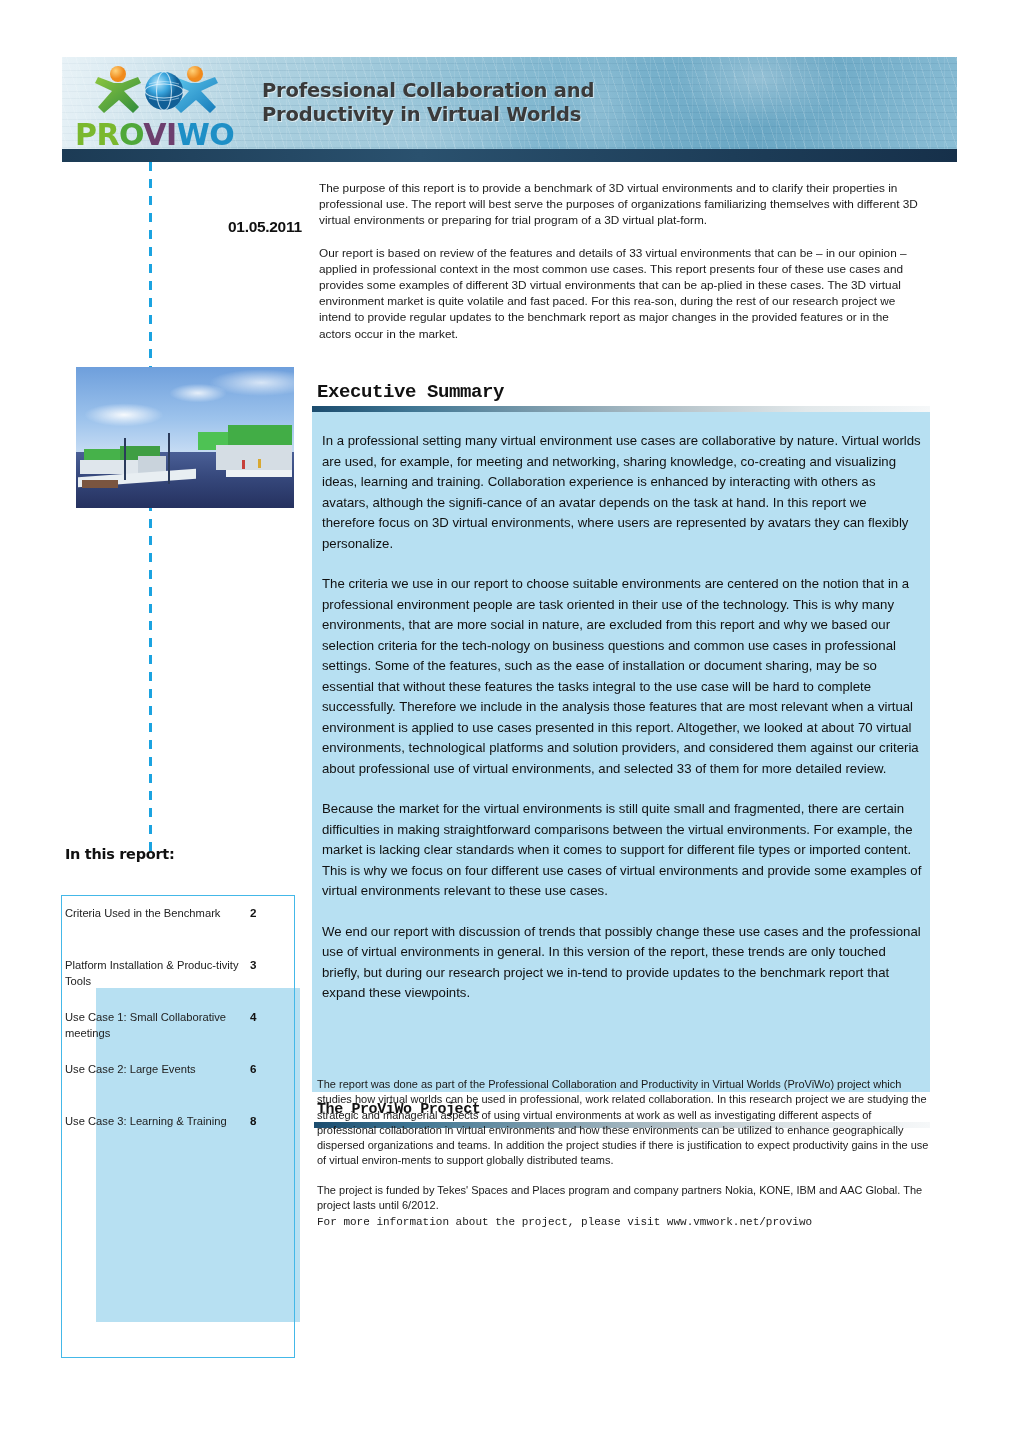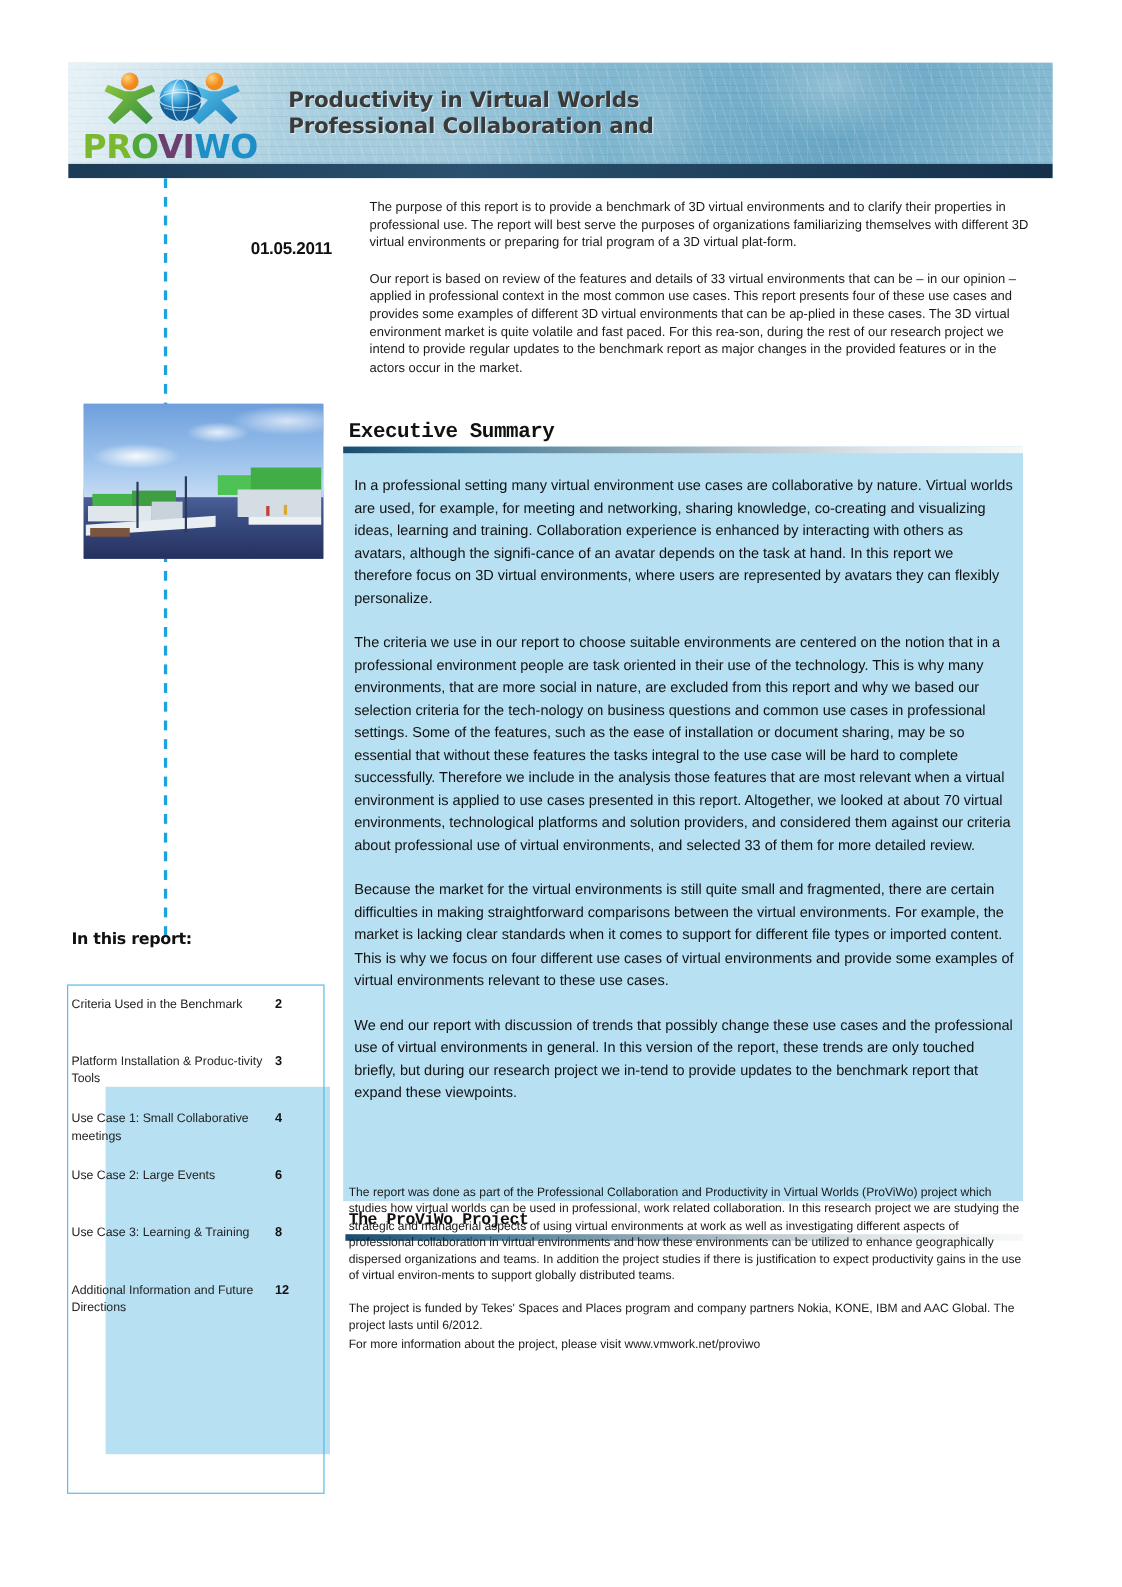--- a/index.html
+++ b/index.html
@@ -121,21 +121,20 @@
     letter-spacing: -0.3px;
   }
   .intro-text {
     position: absolute;
     left: 319px;
     top: 180px;
     width: 600px;
     font-size: 11.8px;
     line-height: 16.2px;
     color: #1a1a1a;
-    margin-left: 17px;
   }
   .intro-text p + p { margin-top: 16px; }
 
   
   .world-image {
     position: absolute;
     left: 76px;
     top: 367px;
     width: 218px;
     height: 141px;
@@ -333,22 +332,22 @@
       <circle cx="72" cy="28" r="19" fill="url(#gGlobe)"></circle>
       <ellipse cx="72" cy="28" rx="19" ry="7" fill="none" stroke="#e6f6ff" stroke-width="1.1" opacity="0.75"></ellipse>
       <ellipse cx="72" cy="28" rx="7.5" ry="19" fill="none" stroke="#e6f6ff" stroke-width="1.1" opacity="0.75"></ellipse>
       <path d="M57 21 Q72 16 87 21" fill="none" stroke="#d8f0ff" stroke-width="0.9" opacity="0.6"></path>
       <path d="M57 35 Q72 40 87 35" fill="none" stroke="#d8f0ff" stroke-width="0.9" opacity="0.6"></path>
     </svg>
     <div class="logo-wordmark"><span class="wm-pro">PR</span><span class="wm-pro2">O</span><span class="wm-vi">VI</span><span class="wm-wo">WO</span></div>
   </div>
 
   <div class="banner-sub">
+    <div>Professional Collaboration and</div>
     <div>Productivity in Virtual Worlds</div>
-    <div>Professional Collaboration and</div>
   </div>
 
 </div>
 
 <div class="dashed-line"></div>
 
 <div class="intro-date">01.05.2011</div>
 <div class="intro-text">
   <p>The purpose of this report is to provide a benchmark of 3D virtual environments and to clarify their properties in professional use. The report will best serve the purposes of organizations familiarizing themselves with different 3D virtual environments or preparing for trial program of a 3D virtual plat-form.</p>
   <p>Our report is based on review of the features and details of 33 virtual environments that can be – in our opinion – applied in professional context in the most common use cases. This report presents four of these use cases and provides some examples of different 3D virtual environments that can be ap-plied in these cases. The 3D virtual environment market is quite volatile and fast paced. For this rea-son, during the rest of our research project we intend to provide regular updates to the benchmark report as major changes in the provided features or in the actors occur in the market.</p>
@@ -383,21 +382,21 @@
     <p>Because the market for the virtual environments is still quite small and fragmented, there are certain difficulties in making straightforward comparisons between the virtual environments. For example, the market is lacking clear standards when it comes to support for different file types or imported content.  This is why we focus on four different use cases of virtual environments and provide some examples of virtual environments relevant to these use cases.</p>
     <p>We end our report with discussion of trends that possibly change these use cases and the professional use of virtual environments in general.  In this version of the report, these trends are only touched briefly, but during our research project we in-tend to provide updates to the benchmark report that expand these viewpoints.</p>
   </div>
 </div>
 
 <div class="sec-head" id="proj-head">The ProViWo Project</div>
 <div class="proj-bar"></div>
 <div class="proj-text">
   <p>The report was done as part of the Professional Collaboration and Productivity in Virtual Worlds (ProViWo) project which studies how virtual worlds can be used in professional, work related collaboration. In this research project we are studying the strategic and managerial aspects of using virtual environments at work as well as investigating different aspects of professional collaboration in virtual environments and how these environments can be utilized to enhance geographically dispersed organizations and teams. In addition the project studies if there is justification to expect productivity gains in the use of virtual environ-ments to support globally distributed teams.</p>
   <p>The project is funded by Tekes' Spaces and Places program and company partners Nokia, KONE, IBM and AAC Global. The project lasts until 6/2012.</p>
-  <p style="margin-top:2px;">For more information about the project, please visit www.vmwork.net/proviwo</p>
+  <p style="margin-top:2px;font-family:Liberation Mono, monospace;">For more information about the project, please visit www.vmwork.net/proviwo</p>
 </div>
 
 <div class="toc-heading">In this report:</div>
 <div class="toc-bluepanel"></div>
 <div class="toc-box"></div>
 <div class="toc-list" id="toc-list">
     <div class="toc-item">
       <span class="toc-item-label">Criteria Used in the Benchmark</span>
       <span class="toc-item-page">2</span>
     </div>
@@ -410,19 +409,15 @@
       <span class="toc-item-page">4</span>
     </div>
     <div class="toc-item">
       <span class="toc-item-label">Use Case 2: Large Events</span>
       <span class="toc-item-page">6</span>
     </div>
     <div class="toc-item">
       <span class="toc-item-label">Use Case 3: Learning &amp; Training</span>
       <span class="toc-item-page">8</span>
     </div>
-    <div class="toc-item">
-      <span class="toc-item-label">Additional Information and Future Directions</span>
-      <span class="toc-item-page">12</span>
-    </div>
   </div>
 
 <div class="page-edge"></div>
 
 </body></html>

